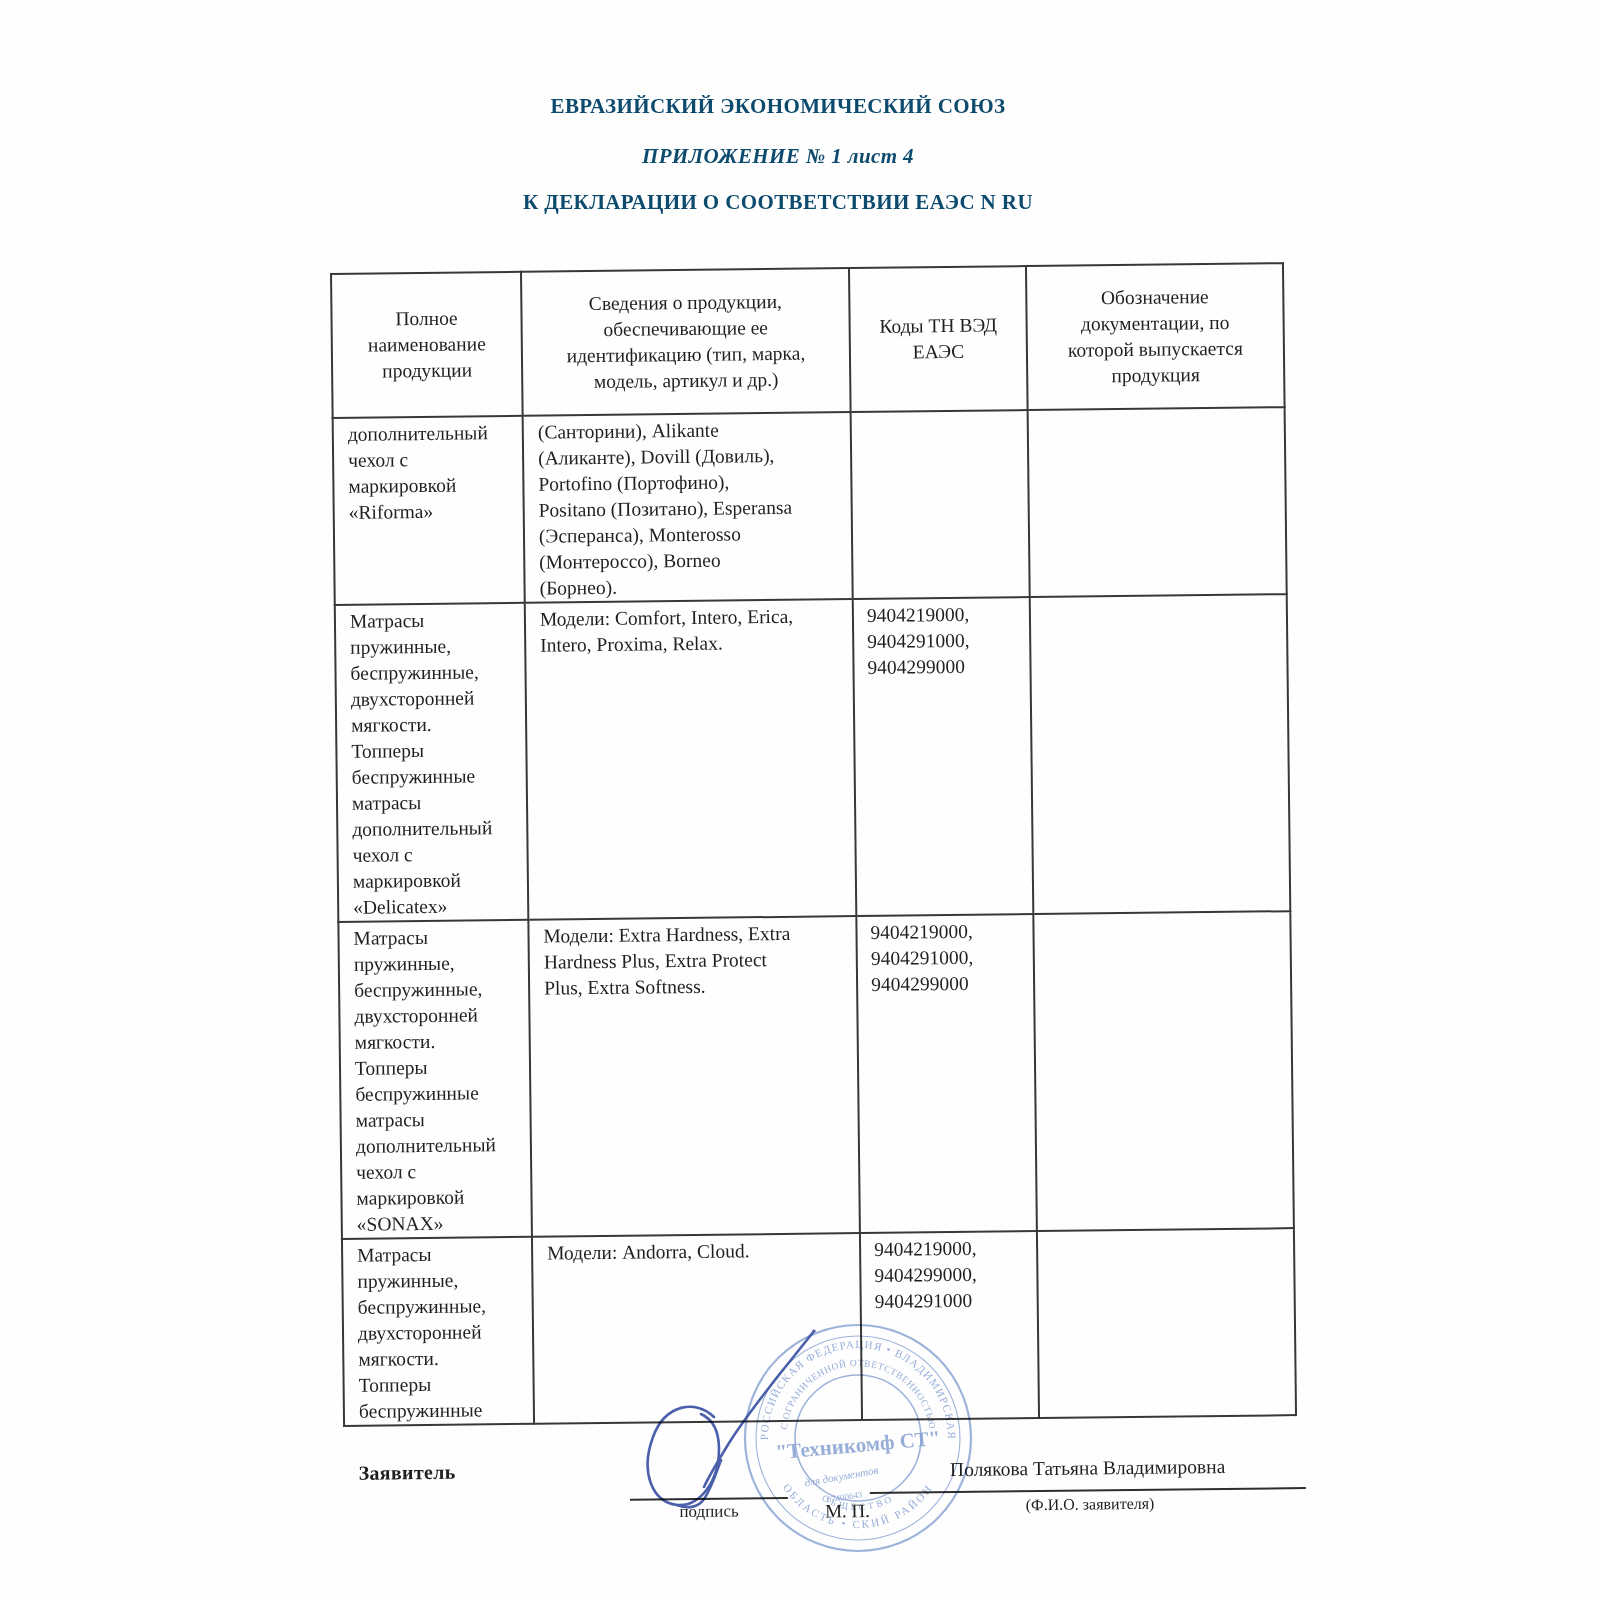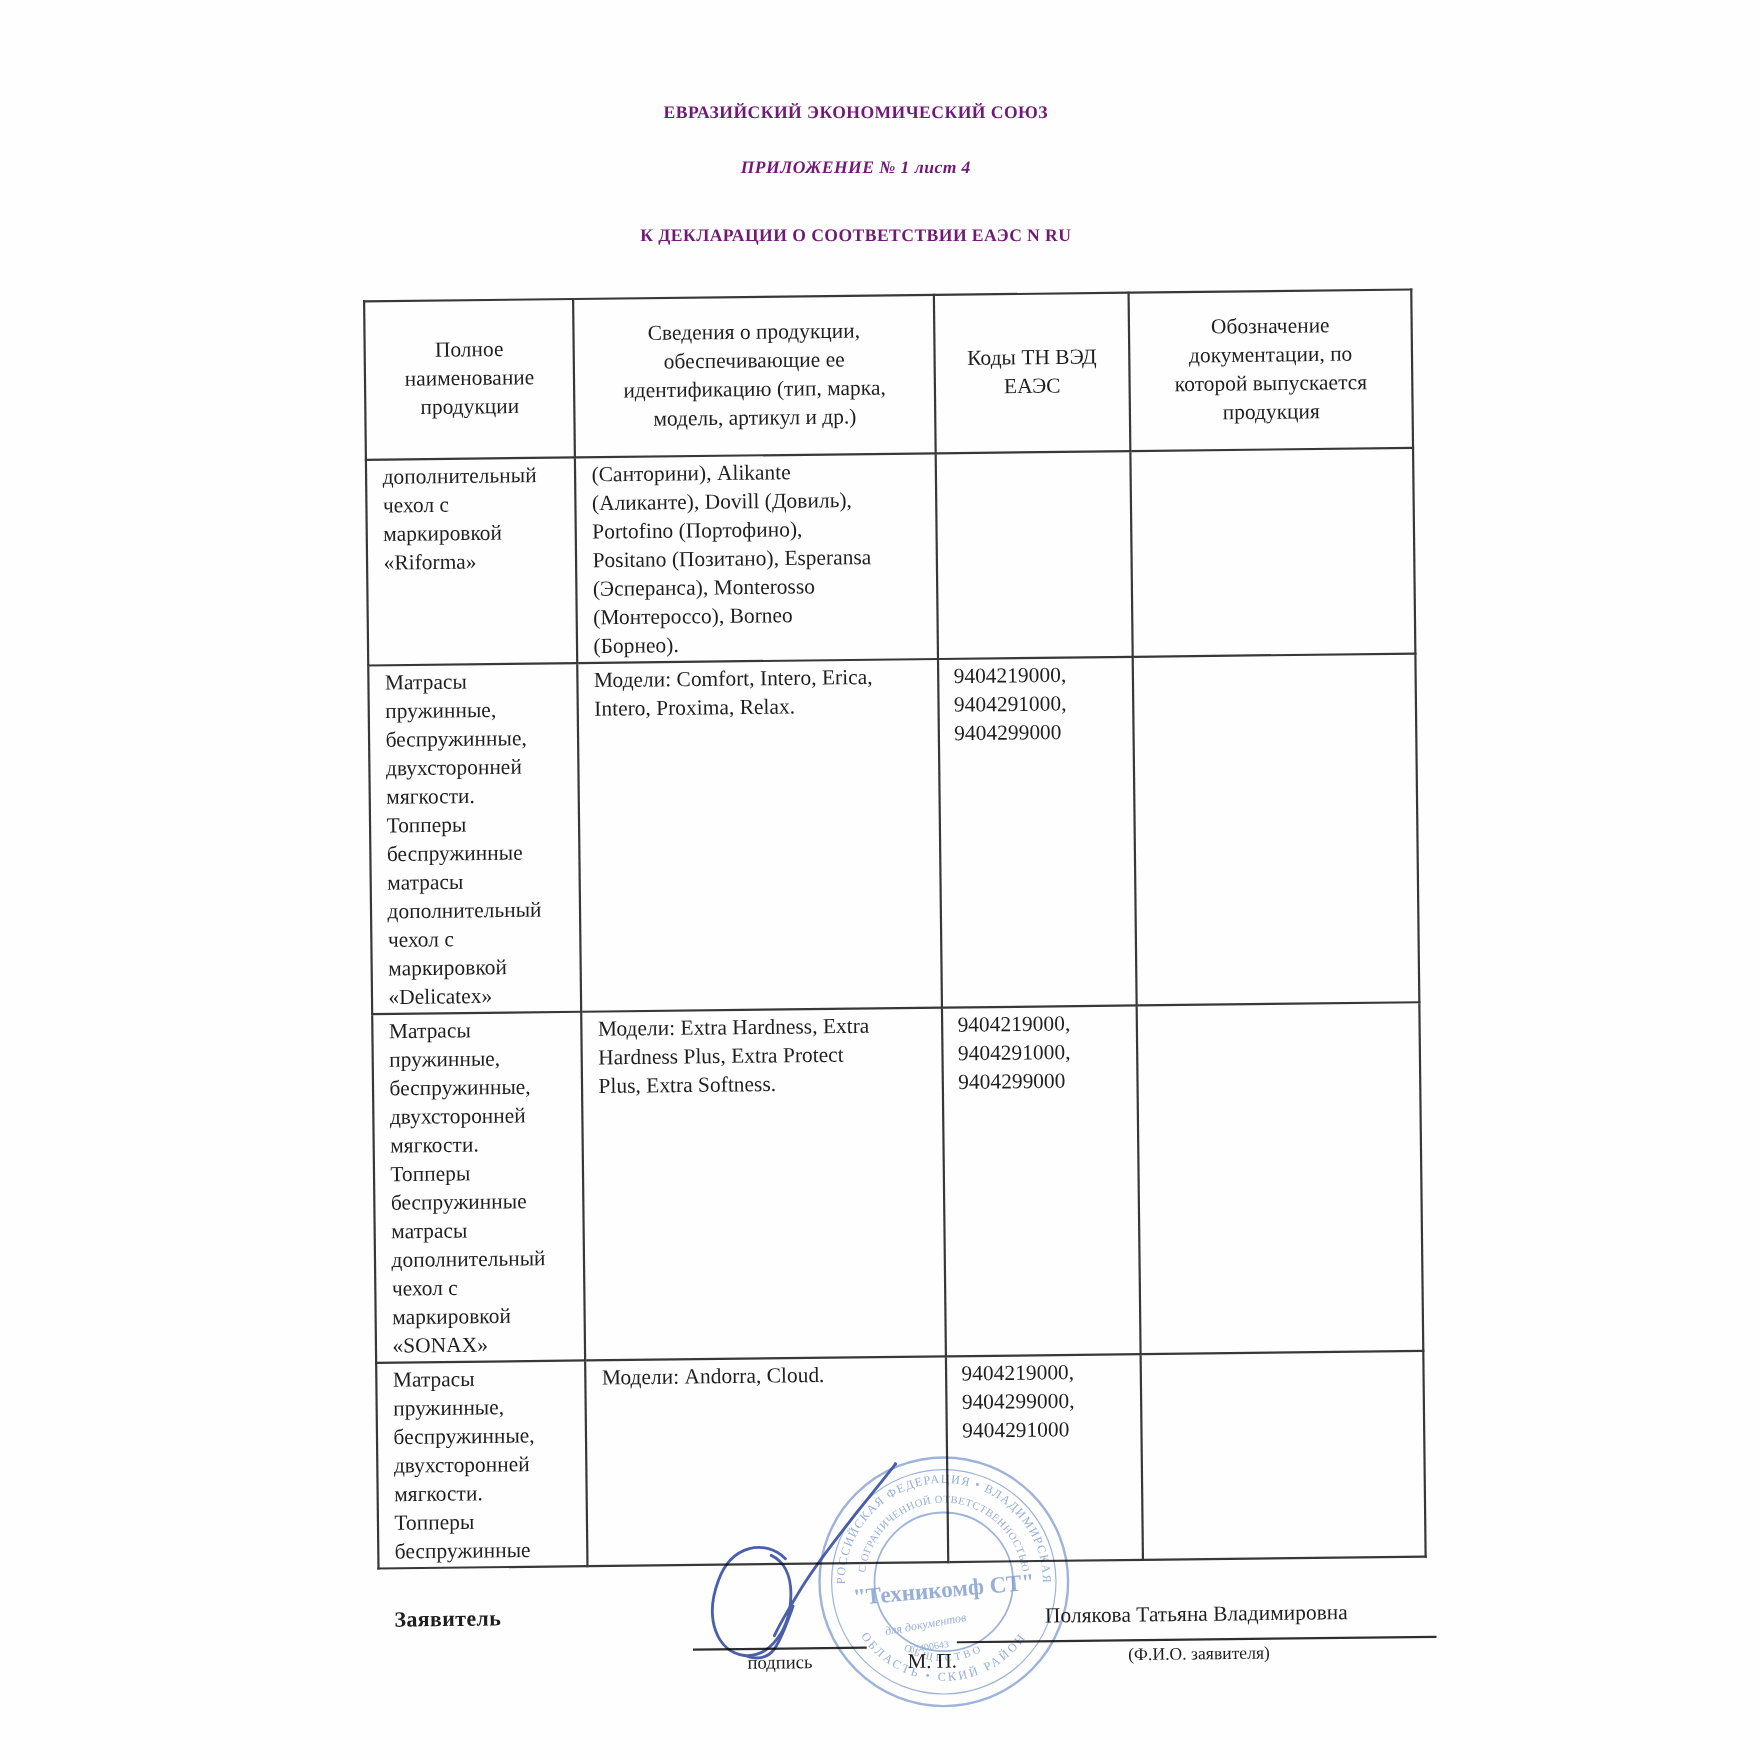--- a/index.html
+++ b/index.html
@@ -18,27 +18,27 @@
     height: 1600px;
     background: #fefefe;
   }
   
   .titles { position: absolute; left: 0; top: 0; width: 1556px; }
   .title {
     position: absolute;
     width: 100%;
     text-align: center;
     font-weight: bold;
-    font-size: 16px;
+    font-size: 21px;
     letter-spacing: 0.4px;
-    color: #701a75;
+    color: #0c4a6e;
   }
   .t1 { top: 94px; }
   .t2 { top: 144px; font-style: italic; }
-  .t3 { top: 190px; margin-top: 16px; }
+  .t3 { top: 190px; }
 
   
   .sheet {
     position: absolute;
     inset: 0;
     transform: rotate(-0.65deg);
     transform-origin: 330px 273px;
   }
 
   table.products {

